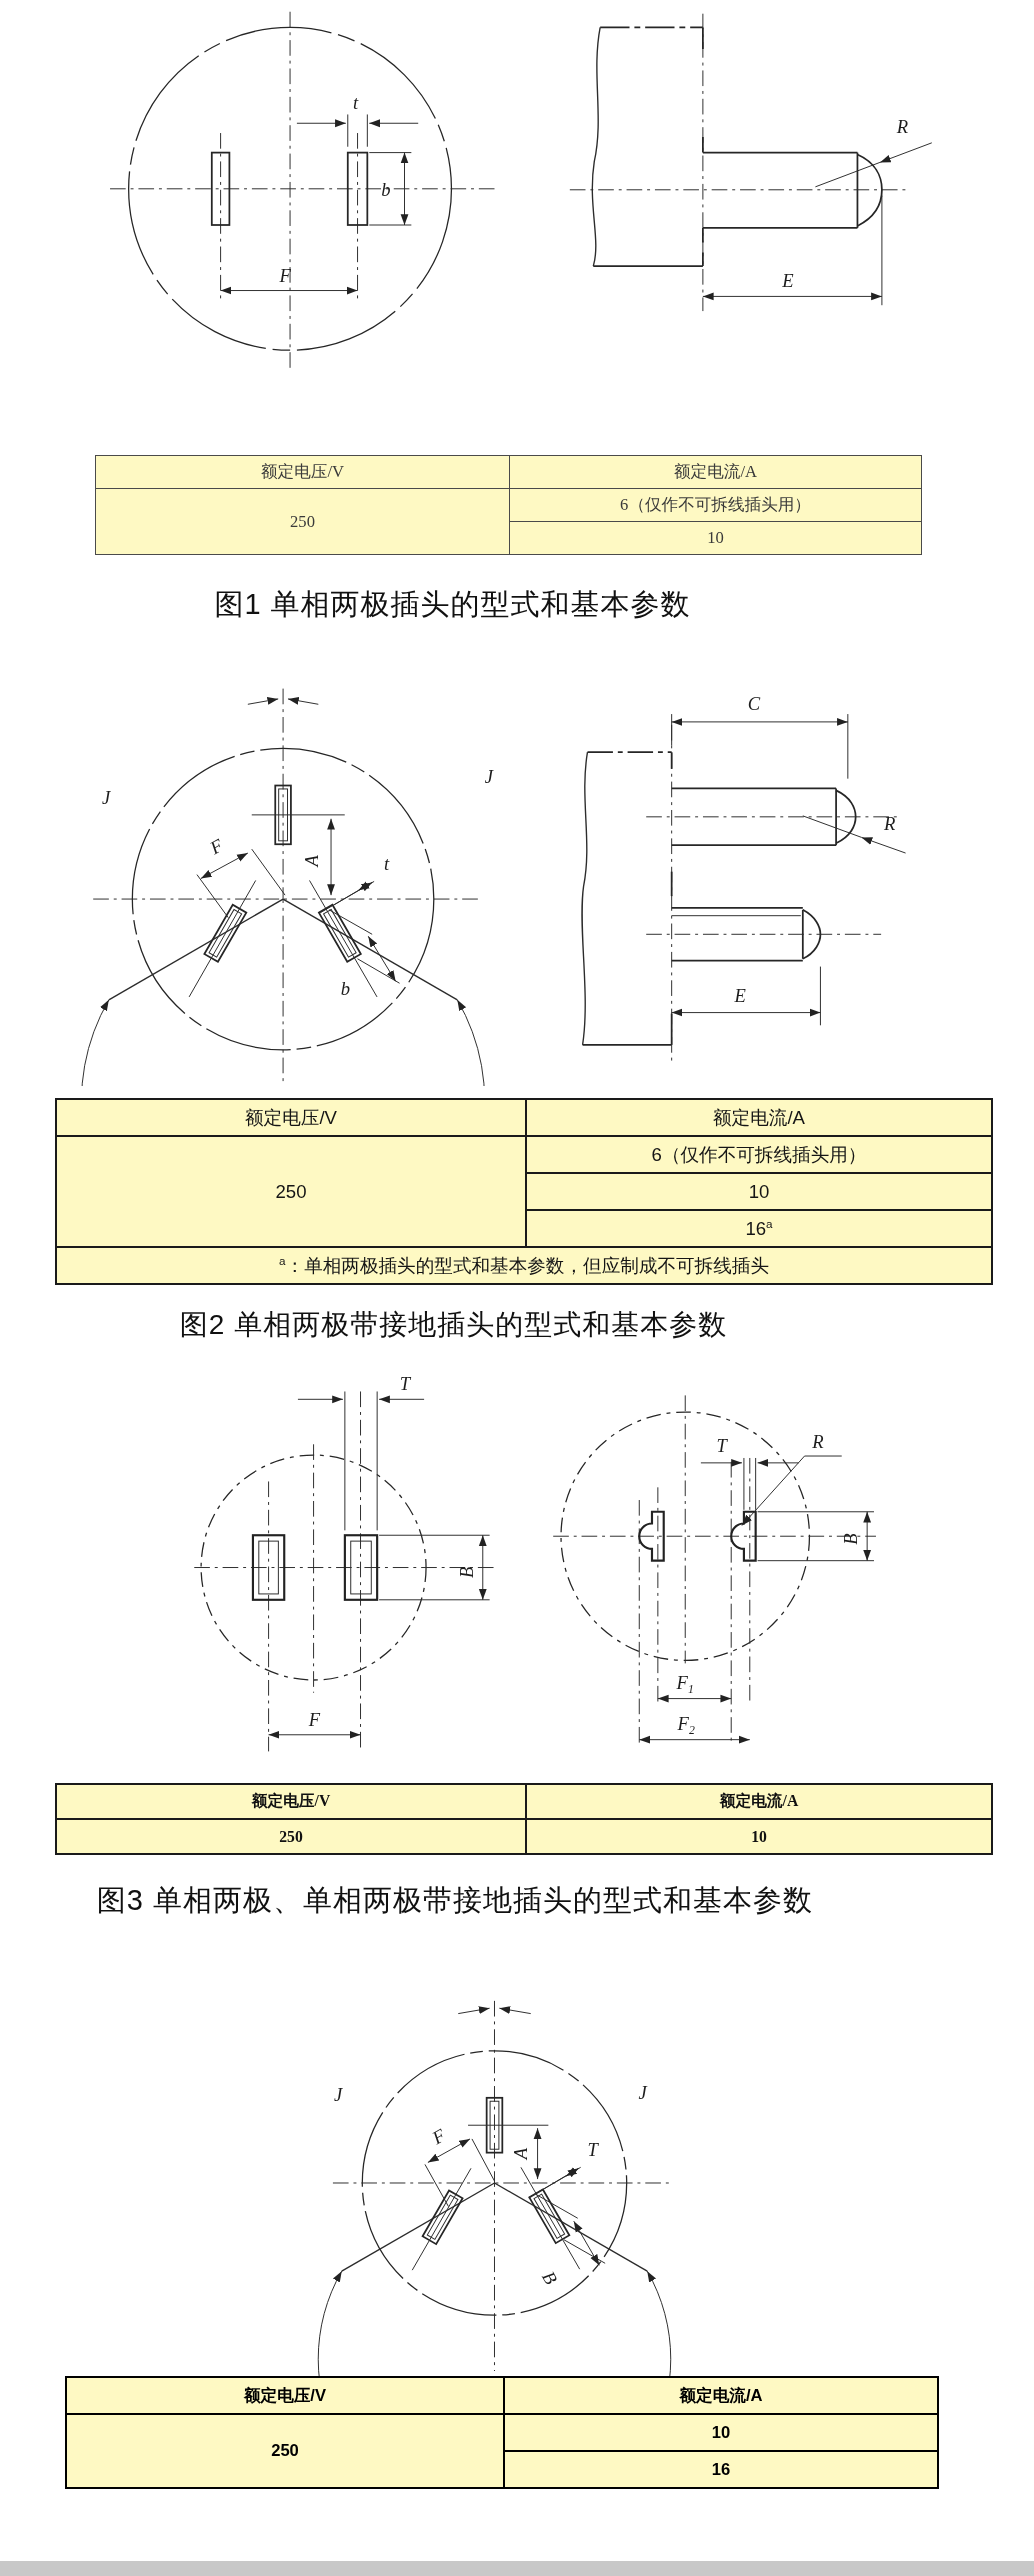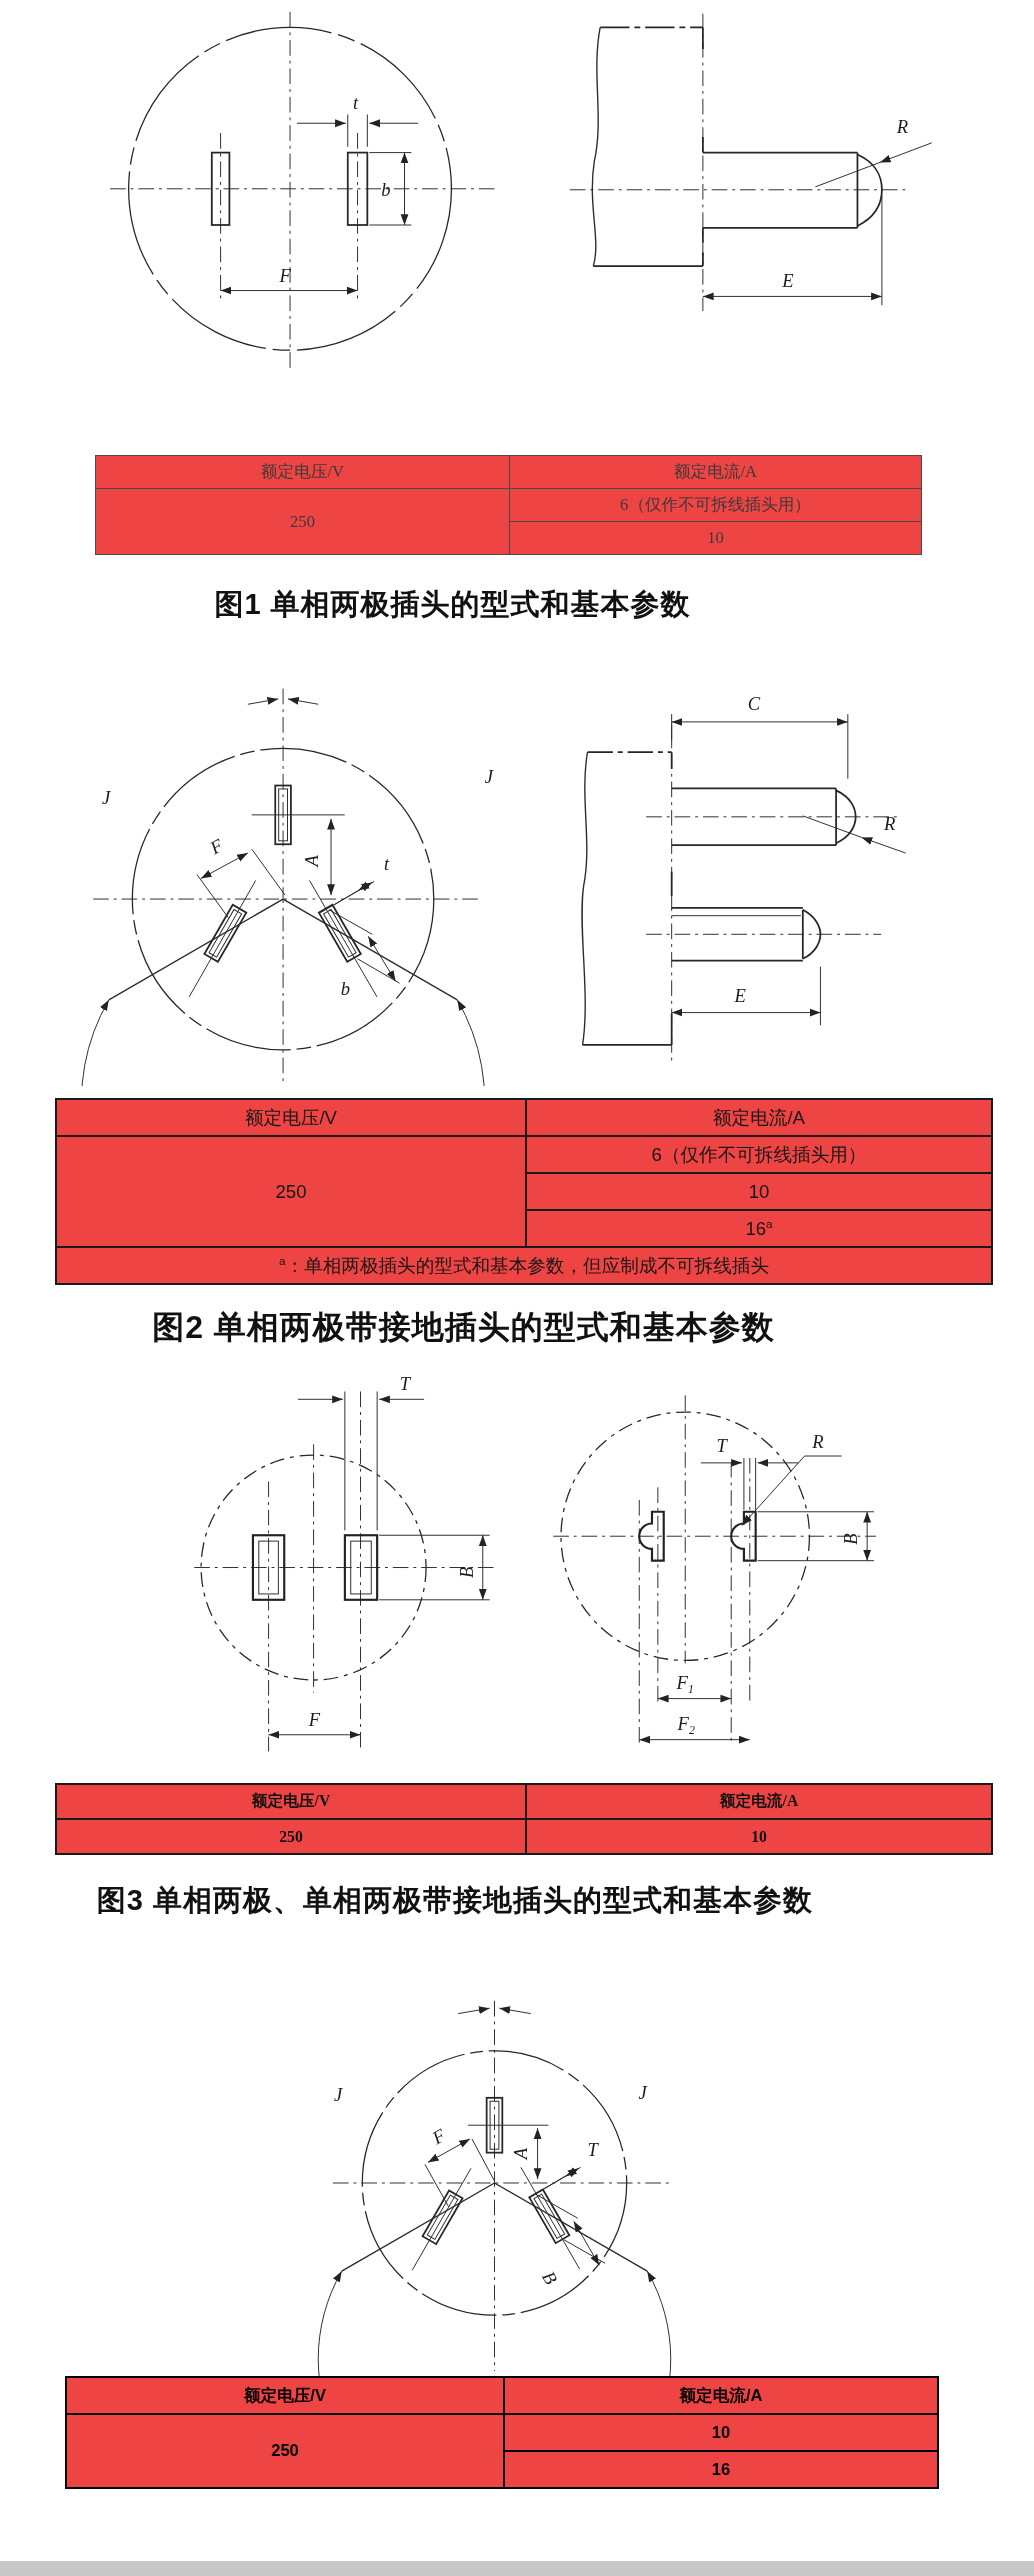--- a/index.html
+++ b/index.html
@@ -8,35 +8,35 @@
   svg{position:absolute;left:0;}
   .obj{stroke:#262626;stroke-width:1.8;fill:none;}
   .obj2{stroke:#222;stroke-width:2.2;fill:none;}
   .thin{stroke:#2c2c2c;stroke-width:1;fill:none;}
   .thin14{stroke:#2c2c2c;stroke-width:1.4;fill:none;}
   .cl{stroke:#2c2c2c;stroke-width:1;stroke-dasharray:16 5 3 5;fill:none;}
   .oline{stroke:#262626;stroke-width:1.3;fill:none;}
   .lbl{font-family:"Liberation Serif",serif;font-style:italic;font-size:19px;fill:#1d1d1d;}
   .lblsub{font-size:12px;}
 
-  table.tbl{position:absolute;border-collapse:collapse;table-layout:fixed;text-align:center;background:#ef4444;}
+  table.tbl{position:absolute;border-collapse:collapse;table-layout:fixed;text-align:center;background:#fef9c3;}
   .tbl th,.tbl td{padding:0;vertical-align:middle;}
   .tbl1{left:95px;top:455px;width:827px;font-family:"Liberation Serif",serif;font-size:16.6px;color:#3a3a3a;}
   .tbl1 th,.tbl1 td{border:1.5px solid #4a4a4a;height:32px;font-weight:normal;}
   .tbl2{left:55px;top:1098px;width:938px;font-size:18.6px;color:#151515;}
   .tbl2 th,.tbl2 td{border:2.2px solid #1a1a1a;height:35px;font-weight:normal;}
   .tbl3{left:55px;top:1783px;width:938px;font-family:"Liberation Serif",serif;font-size:15.7px;color:#111;font-weight:bold;}
   .tbl3 th,.tbl3 td{border:2.2px solid #1a1a1a;height:33px;}
   .tbl4{left:65px;top:2376px;width:874px;font-size:16.6px;color:#000;font-weight:bold;}
   .tbl4 th,.tbl4 td{border:2.7px solid #000;height:35px;}
   sup{font-size:11.7px;}
 
-  .cap{position:absolute;text-align:center;font-weight:bold;color:#111;letter-spacing:1px;}
+  .cap{position:absolute;text-align:center;font-weight:normal;color:#111;letter-spacing:1px;}
   #cap1{top:585px;left:39px;width:827px;font-size:29px;}
-  #cap2{top:1306px;left:23px;width:881px;font-size:32px;}
+  #cap2{top:1306px;left:13px;width:881px;font-size:28px;}
   #cap3{top:1881px;left:4.9px;width:900px;font-size:29px;}
   #cap4{top:2521px;left:19.6px;width:886px;font-size:28px;}
   #footer-bar{position:absolute;left:0;top:2561px;width:1035px;height:14.7px;background:#c8c8c8;}
 </style>
 </head>
 <body>
 
 <div id="page">
 
   <svg style="top:0;" width="1035" height="450" viewBox="0 0 1057 460">

